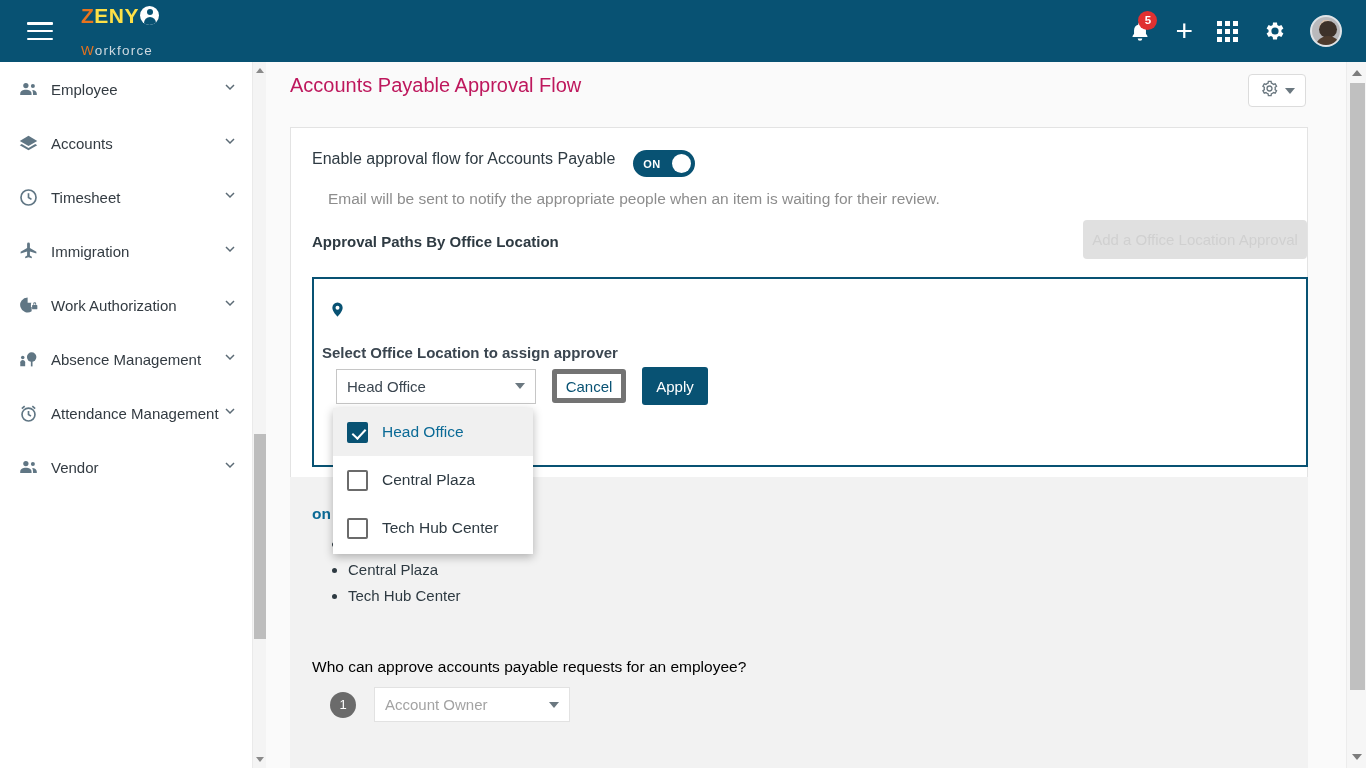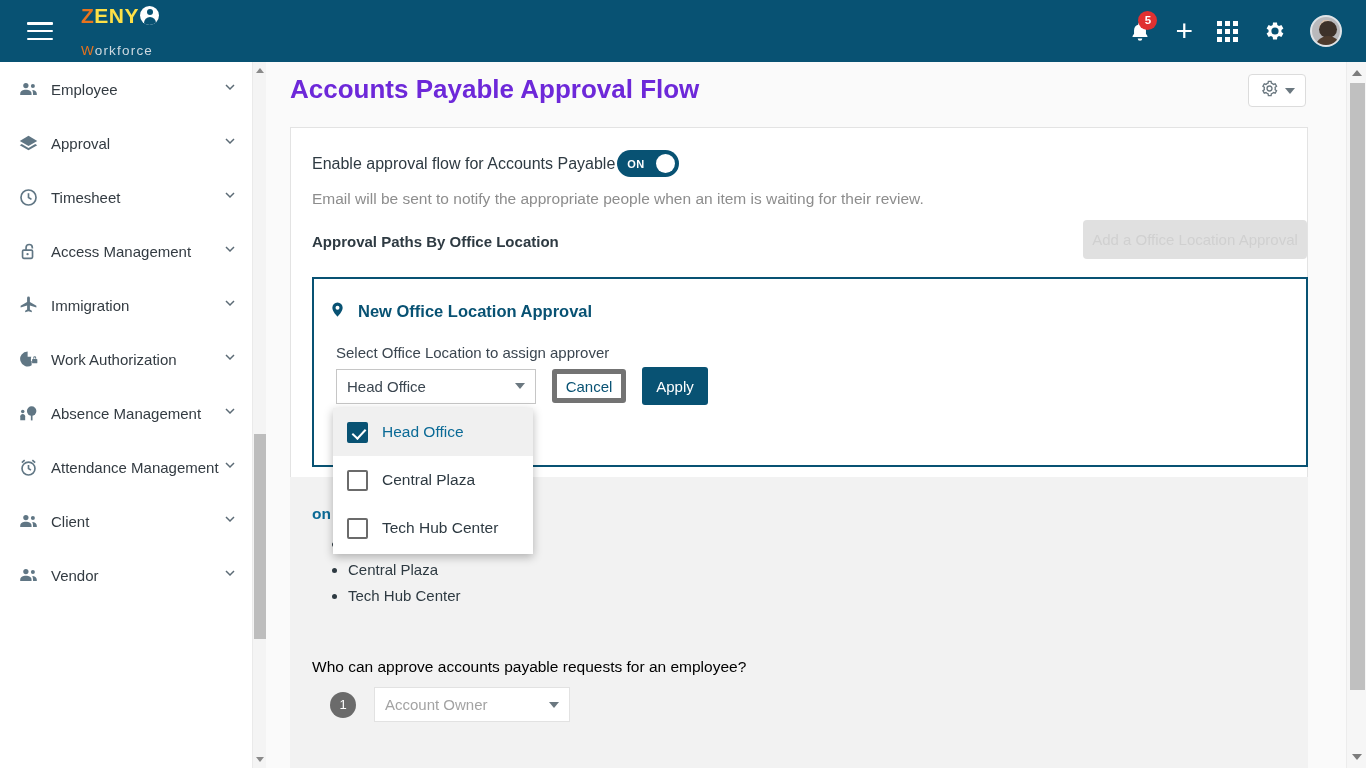--- a/index.html
+++ b/index.html
@@ -104,59 +104,59 @@
   .sc-up { top:6px; border-left:4px solid transparent;border-right:4px solid transparent;border-bottom:5px solid #8a8a8a; }
   .sc-dn { bottom:6px; border-left:4px solid transparent;border-right:4px solid transparent;border-top:5px solid #8a8a8a; }
 
   
   .main {
     position: absolute; left: 266px; top: 62px;
     width: 1080px; height: 706px; background: #fafafa; overflow: hidden;
   }
   .page-title {
     position: absolute; left: 24px; top: 12px;
-    font-size: 26px; color: #6d28d9; font-weight: bold;
+    font-size: 20px; color: #be185d; font-weight: normal;
   }
   .gear-btn {
     position: absolute; right: 40px; top: 12px;
     width: 58px; height: 33px; background: #fff;
     border: 1px solid #dcdcdc; border-radius: 4px;
     display: flex; align-items: center; justify-content: center; gap: 6px; cursor: pointer;
   }
   .caret-dn { width:0;height:0;border-left:5px solid transparent;border-right:5px solid transparent;border-top:6px solid #6b7880; }
 
   .card1 {
     position: absolute; left: 24px; top: 65px; width: 1018px; height: 357px;
     background: #ffffff; border: 1px solid #e3e3e3;
   }
-  .row-enable { position: absolute; left: 21px; top: 22px; display: flex; align-items: center; gap: 2px; }
+  .row-enable { position: absolute; left: 21px; top: 22px; display: flex; gap: 18px; }
   .enable-label { font-size: 16px; color: #2e3a42; }
   .toggle {
     width: 62px; height: 27px; border-radius: 14px; background: #085273;
     display: flex; align-items: center; justify-content: space-between;
     padding: 0 4px; cursor: pointer;
   }
   .toggle .t-text { color: #ffffff; font-size: 11px; font-weight: bold; letter-spacing: .5px; margin-left: 6px; }
   .toggle .knob { width: 19px; height: 19px; border-radius: 50%; background: #ffffff; }
 
-  .hint-text { position: absolute; left: 21px; top: 62px; font-size: 15.5px; color: #8d8d8d; }
+  .hint-text { position: absolute; left: 37px; top: 62px; font-size: 15.5px; color: #8d8d8d; }
   .subhead { position: absolute; left: 21px; top: 105px; font-size: 15px; font-weight: bold; color: #2e3a42; }
   .add-btn {
     position: absolute; right: 0px; top: 92px; width: 224px; height: 39px;
     background: #e0e0e0; border: none; border-radius: 4px;
     color: #d0d0d0; font-size: 15px; font-family: inherit; cursor: default;
   }
 
   .approval-box {
     position: absolute; left: 21px; top: 149px; width: 996px; height: 190px;
     background: #ffffff; border: 2px solid #085273;
   }
   .ab-title { position: absolute; left: 15px; top: 20px; display: flex; align-items: center; gap: 12px; }
   .ab-title-text { font-size: 16.5px; font-weight: bold; color: #085273; }
-  .ab-sub { position: absolute; left: 22px; top: 65px; font-size: 15px; color: #3b4650; }
+  .ab-sub { position: absolute; left: 8px; top: 65px; font-size: 15px; color: #3b4650; font-weight: bold; }
   .ab-controls { position: absolute; left: 22px; top: 88px; display: flex; align-items: center; gap: 16px; }
   .select-box {
     width: 200px; height: 35px; background: #fff; border: 1px solid #c6c6c6;
     display: flex; align-items: center; padding: 0 10px; cursor: pointer;
   }
   .select-val { flex: 1; font-size: 15px; color: #3b4650; }
   .caret-sm { width:0;height:0;border-left:5px solid transparent;border-right:5px solid transparent;border-top:6px solid #6b7880; }
   .btn-cancel {
     width: 74px; height: 34px; background: #fff; border: 5px solid #737373; border-radius: 3px;
     color: #085273; font-size: 15px; font-family: inherit; cursor: pointer;
@@ -292,21 +292,21 @@
     </div>
 
 
     <div class="side-item">
       <span class="side-icon">
         <svg width="21" height="21" viewBox="0 0 24 24" fill="#607684">
             <path d="M12 3.2 22 9l-10 5.8L2 9z"></path>
             <path d="M12 17.1 4.3 12.7 2 14l10 5.8L22 14l-2.3-1.3z"></path>
           </svg>
       </span>
-      <span class="side-label">Approval</span>
+      <span class="side-label">Accounts</span>
       <span class="chev">
         <svg width="16" height="16" viewBox="0 0 24 24" fill="none" stroke="#5c6b76" stroke-width="2.2">
             <path d="M6 9l6 6 6-6"></path>
           </svg>
       </span>
     </div>
 
     <div class="side-item">
       <span class="side-icon">
         <svg width="21" height="21" viewBox="0 0 24 24" fill="none" stroke="#607684" stroke-width="1.9">
@@ -315,35 +315,20 @@
           </svg>
       </span>
       <span class="side-label">Timesheet</span>
       <span class="chev">
         <svg width="16" height="16" viewBox="0 0 24 24" fill="none" stroke="#5c6b76" stroke-width="2.2">
             <path d="M6 9l6 6 6-6"></path>
           </svg>
       </span>
     </div>
 
-    <div class="side-item">
-      <span class="side-icon">
-        <svg width="21" height="21" viewBox="0 0 24 24" fill="none" stroke="#607684" stroke-width="1.9">
-          <rect x="5.2" y="10.4" width="11.4" height="9.4" rx="1.4"></rect>
-          <path d="M9.2 10.4V7.6a3.6 3.6 0 0 1 7.2 0v1.1"></path>
-          <circle cx="10.9" cy="15.1" r="1.3" fill="#607684" stroke="none"></circle>
-        </svg>
-      </span>
-      <span class="side-label">Access Management</span>
-      <span class="chev">
-        <svg width="16" height="16" viewBox="0 0 24 24" fill="none" stroke="#5c6b76" stroke-width="2.2">
-            <path d="M6 9l6 6 6-6"></path>
-          </svg>
-      </span>
-    </div>
 
 
     <div class="side-item">
       <span class="side-icon">
         <svg width="21" height="21" viewBox="0 0 24 24" fill="#607684">
             <path d="M21 14.2v-2L13.6 8V3.3a1.6 1.6 0 0 0-3.2 0V8L3 12.2v2l7.4-2.3v4.6l-2.2 1.5v1.6l3.8-1 3.8 1v-1.6l-2.2-1.5v-4.6z"></path>
           </svg>
       </span>
       <span class="side-label">Immigration</span>
       <span class="chev">
@@ -397,36 +382,20 @@
         </svg>
       </span>
       <span class="side-label">Attendance Management</span>
       <span class="chev">
         <svg width="16" height="16" viewBox="0 0 24 24" fill="none" stroke="#5c6b76" stroke-width="2.2">
             <path d="M6 9l6 6 6-6"></path>
           </svg>
       </span>
     </div>
 
-    <div class="side-item">
-      <span class="side-icon">
-        <svg width="21" height="21" viewBox="0 0 24 24" fill="#607684">
-            <circle cx="9" cy="7.5" r="3"></circle>
-            <circle cx="17" cy="8" r="2.3"></circle>
-            <path d="M2.5 17c0-3 3-4.6 6.5-4.6S15.5 14 15.5 17v1.3h-13z"></path>
-            <path d="M16.3 12.6c2.8.2 5.2 1.6 5.2 4.2v1.5h-4.3V17c0-1.7-.4-3.2-.9-4.4z"></path>
-          </svg>
-      </span>
-      <span class="side-label">Client</span>
-      <span class="chev">
-        <svg width="16" height="16" viewBox="0 0 24 24" fill="none" stroke="#5c6b76" stroke-width="2.2">
-            <path d="M6 9l6 6 6-6"></path>
-          </svg>
-      </span>
-    </div>
 
     <div class="side-item">
       <span class="side-icon">
         <svg width="21" height="21" viewBox="0 0 24 24" fill="#607684">
             <circle cx="9" cy="7.5" r="3"></circle>
             <circle cx="17" cy="8" r="2.3"></circle>
             <path d="M2.5 17c0-3 3-4.6 6.5-4.6S15.5 14 15.5 17v1.3h-13z"></path>
             <path d="M16.3 12.6c2.8.2 5.2 1.6 5.2 4.2v1.5h-4.3V17c0-1.7-.4-3.2-.9-4.4z"></path>
           </svg>
       </span>
@@ -475,21 +444,20 @@
 
       <button class="add-btn">Add a Office Location Approval</button>
 
       <div class="approval-box">
         <div class="ab-title">
           <span>
             <svg width="17" height="21" viewBox="0 0 24 24" fill="#085273">
                 <path d="M12 2.2A7.3 7.3 0 0 0 4.7 9.5C4.7 15 12 22 12 22s7.3-7 7.3-12.5A7.3 7.3 0 0 0 12 2.2zm0 10a2.8 2.8 0 1 1 0-5.6 2.8 2.8 0 0 1 0 5.6z"></path>
               </svg>
           </span>
-          <span class="ab-title-text">New Office Location Approval</span>
         </div>
 
         <div class="ab-sub">Select Office Location to assign approver</div>
 
         <div class="ab-controls">
           <div class="select-box">
             <span class="select-val">Head Office</span>
             <span class="caret-sm"></span>
           </div>
           <button class="btn-cancel">Cancel</button>

